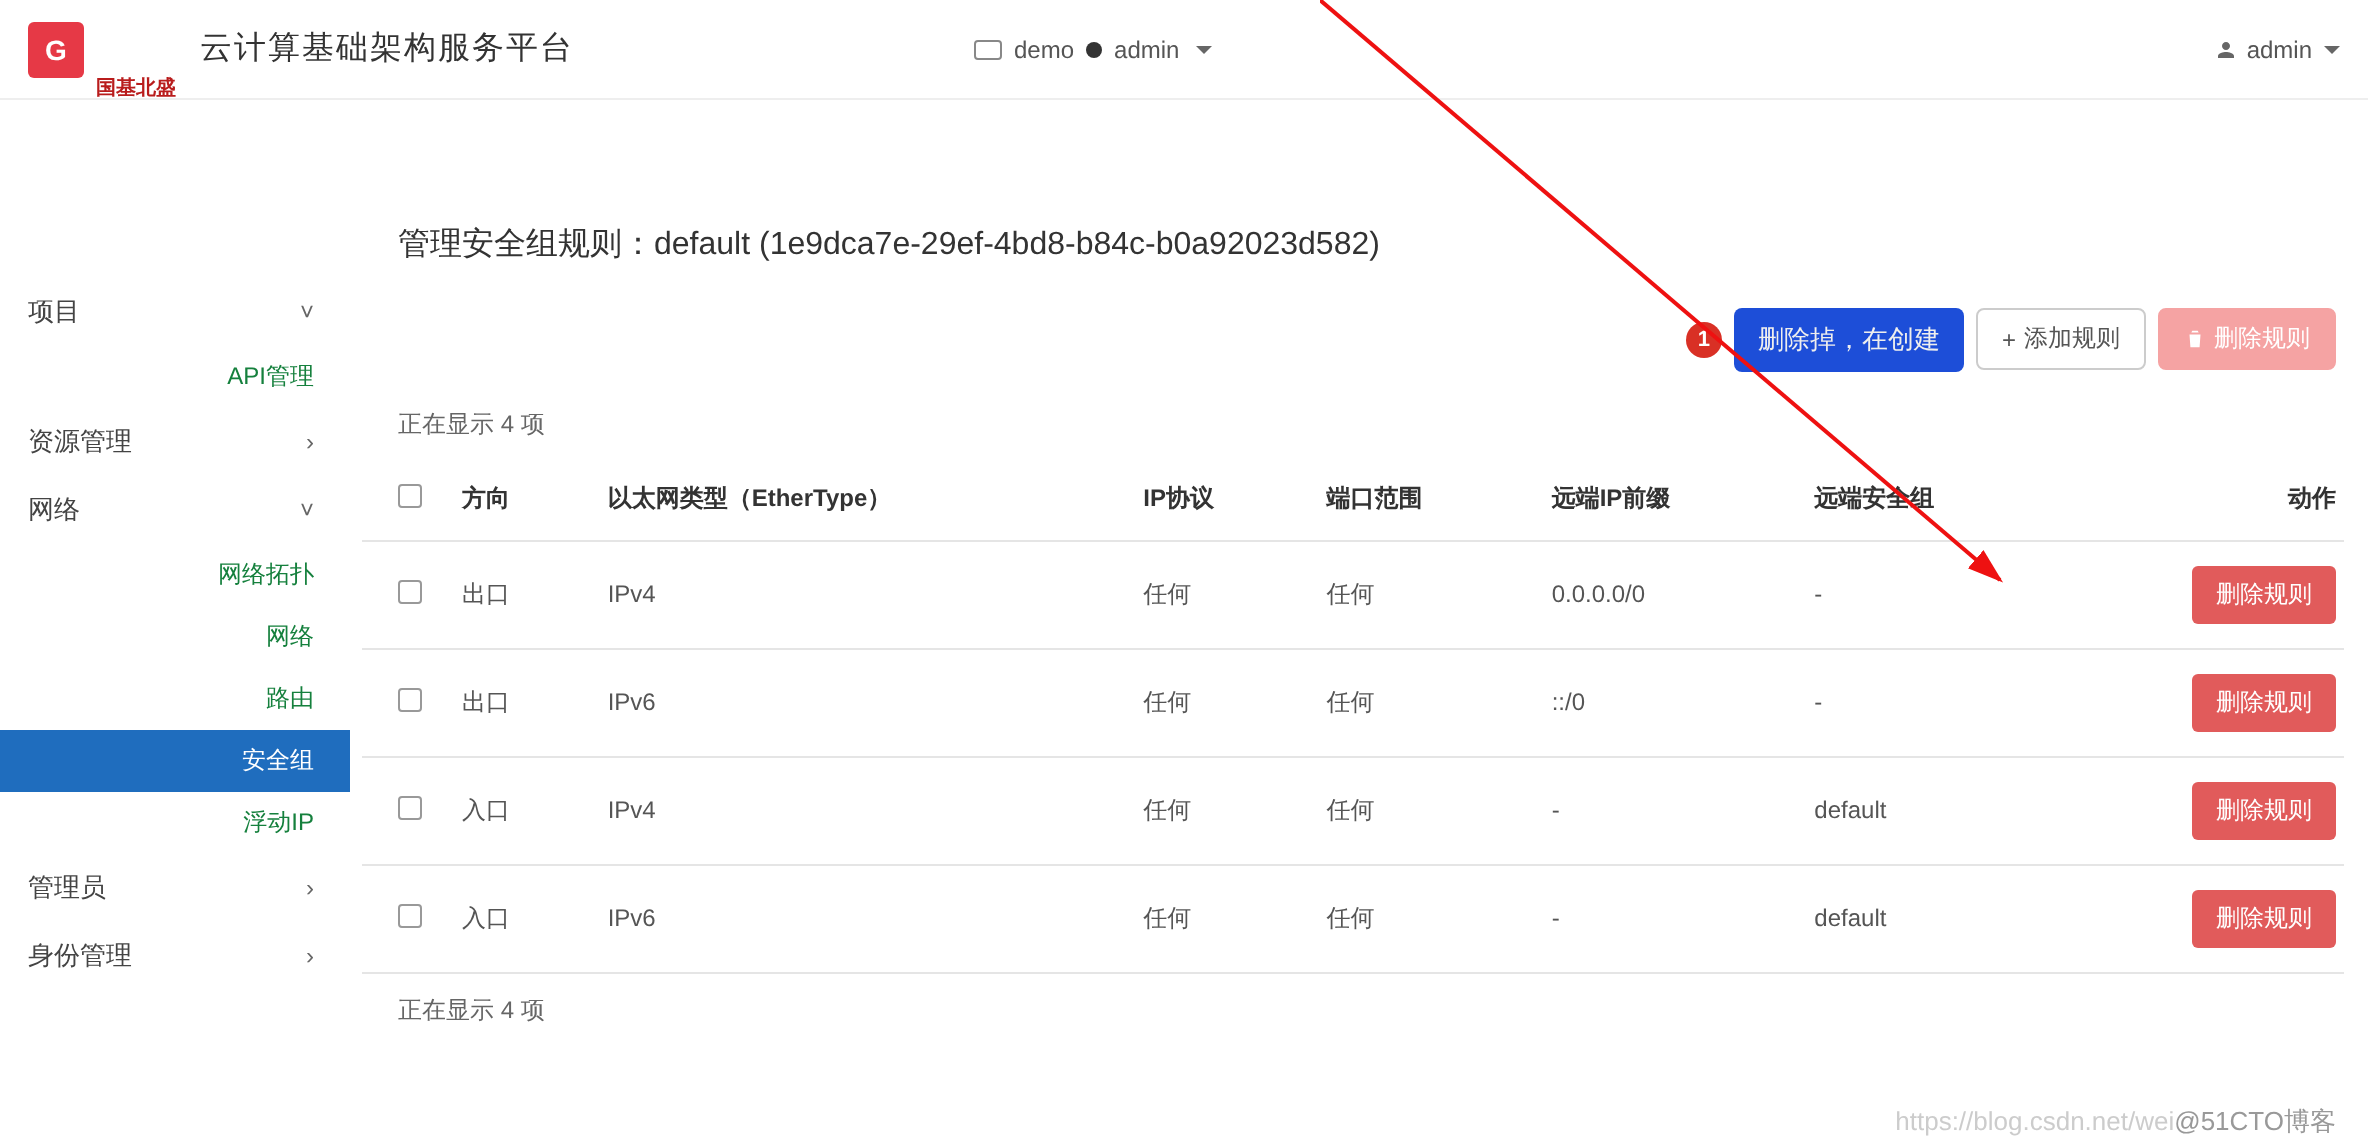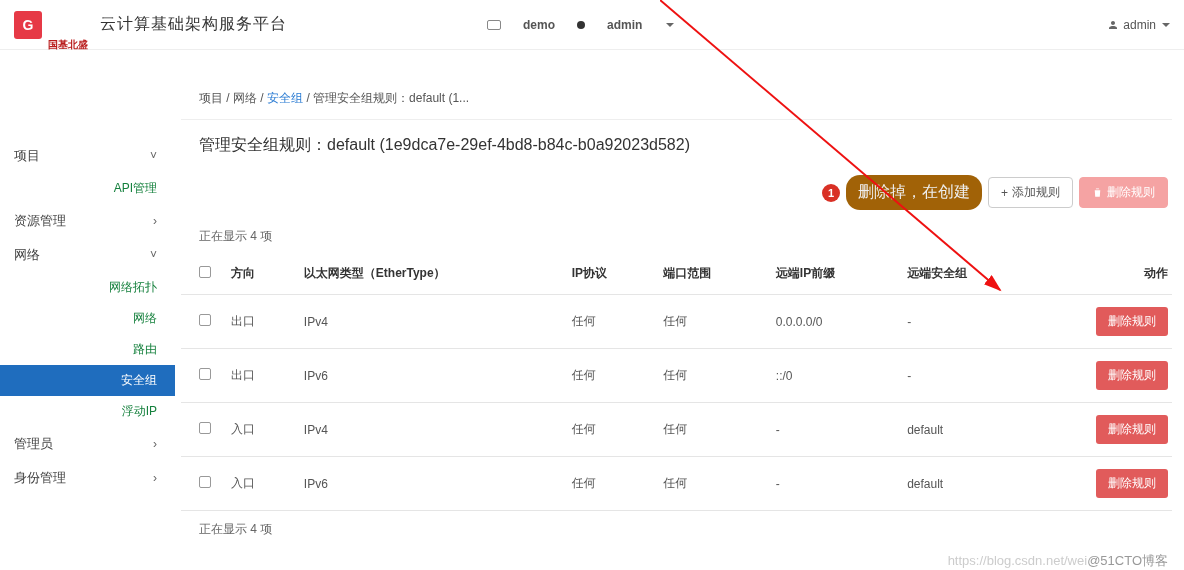--- a/index.html
+++ b/index.html
@@ -4,21 +4,21 @@
   <style>
     * { box-sizing: border-box; margin: 0; padding: 0; }
     body { font-family: -apple-system, "Helvetica Neue", Arial, sans-serif; font-size: 13px; color: #333; background: #fff; width: 1184px; height: 570px; overflow: hidden; position: relative; }
     
     .topbar { height: 50px; display: flex; align-items: center; padding: 0 14px; border-bottom: 1px solid #eee; }
     .logo-wrap { display: flex; align-items: center; gap: 6px; }
     .logo-img { width: 28px; height: 28px; background: #e63946; border-radius: 3px; display: flex; align-items: center; justify-content: center; color: #fff; font-weight: bold; font-size: 14px; }
     .logo-text { display: flex; flex-direction: column; line-height: 1; margin-top: 40px; }
     .logo-brand { font-size: 10px; color: #b91c1c; font-weight: bold; }
     .platform-name { font-size: 16px; font-weight: normal; margin-left: 6px; letter-spacing: 1px; }
-    .top-center { margin-left: 200px; display: flex; align-items: center; gap: 22px; color: #555; font-size: 12px; font-weight: bold; }
+    .top-center { margin-left: 200px; display: flex; align-items: center; gap: 6px; color: #555; font-size: 12px; }
     .top-proj-icon { width: 14px; height: 10px; border: 1px solid #888; border-radius: 2px; }
     .dot { width: 8px; height: 8px; border-radius: 50%; background: #333; display: inline-block; }
     .caret { display: inline-block; width: 0; height: 0; border-left: 4px solid transparent; border-right: 4px solid transparent; border-top: 4px solid #666; margin-left: 2px; vertical-align: middle; }
     .top-right { margin-left: auto; display: flex; align-items: center; gap: 4px; color: #555; font-size: 12px; }
     .user-icon { width: 12px; height: 12px; }
     
     .layout { display: flex; height: calc(100% - 50px); align-items: center; }
     .sidebar { width: 175px; padding-top: 14px; }
     .side-item { display: flex; align-items: center; justify-content: space-between; padding: 8px 18px 8px 14px; cursor: pointer; color: #444; font-size: 13px; }
     .side-sub { padding: 7px 18px 7px 14px; text-align: right; color: #15803d; font-size: 12px; cursor: pointer; }
@@ -26,21 +26,21 @@
     .chev { font-size: 12px; color: #666; }
     
     .main { flex: 1; padding: 0 12px 0 6px; overflow: auto; }
     .breadcrumb { padding: 16px 10px 12px 18px; font-size: 12px; color: #555; border-bottom: 1px solid #eee; }
     .breadcrumb a { color: #2b7cd3; text-decoration: none; }
     .page-title { font-size: 16px; color: #333; font-weight: 400; padding: 14px 10px 8px 18px; line-height: 1.35; }
     
     .toolbar { display: flex; justify-content: flex-end; align-items: center; padding: 12px 4px 8px 0; gap: 6px; position: relative; }
     .tooltip-badge { display: flex; align-items: center; gap: 6px; position: relative; }
     .badge-circle { width: 18px; height: 18px; border-radius: 50%; background: #d93025; color: #fff; font-size: 11px; display: flex; align-items: center; justify-content: center; font-weight: bold; }
-    .tooltip-box { background: #a16207; color: #eee; padding: 7px 12px; border-radius: 14px; font-size: 16px; }
+    .tooltip-box { background: #1d4ed8; color: #eee; padding: 7px 12px; border-radius: 4px; font-size: 13px; }
     .btn { padding: 6px 12px; border-radius: 4px; font-size: 12px; cursor: pointer; display: inline-flex; align-items: center; gap: 4px; border: 1px solid #ccc; background: #fff; color: #555; }
     .btn-danger-soft { background: #f5a3a3; color: #fff; border: 1px solid #f5a3a3; }
     
     .count-text { font-size: 12px; color: #666; padding: 10px 0 8px 18px; }
     
     table { width: 100%; border-collapse: collapse; font-size: 12px; }
     th, td { text-align: left; padding: 12px 10px; border-bottom: 1px solid #e5e5e5; color: #555; }
     th { font-weight: bold; color: #333; }
     th:first-child, td:first-child { width: 36px; padding-left: 18px; }
     .cb { width: 12px; height: 12px; border: 1px solid #999; border-radius: 2px; display: inline-block; }
@@ -104,29 +104,20 @@
       <span>管理员</span>
       <span class="chev">›</span>
     </div>
     <div class="side-item">
       <span>身份管理</span>
       <span class="chev">›</span>
     </div>
   </div>
 
   <div class="main">
-    <div class="breadcrumb">
-      <span>项目</span>
-      <span> / </span>
-      <span>网络</span>
-      <span> / </span>
-      <a href="#">安全组</a>
-      <span> / </span>
-      <span>管理安全组规则：default (1...</span>
-    </div>
 
     <h1 class="page-title">管理安全组规则：default (1e9dca7e-29ef-4bd8-b84c-b0a92023d582)</h1>
 
     <div class="toolbar">
       <div class="tooltip-badge">
         <span class="badge-circle">1</span>
         <span class="tooltip-box">删除掉，在创建</span>
       </div>
       <button class="btn">
         <span>+</span>

